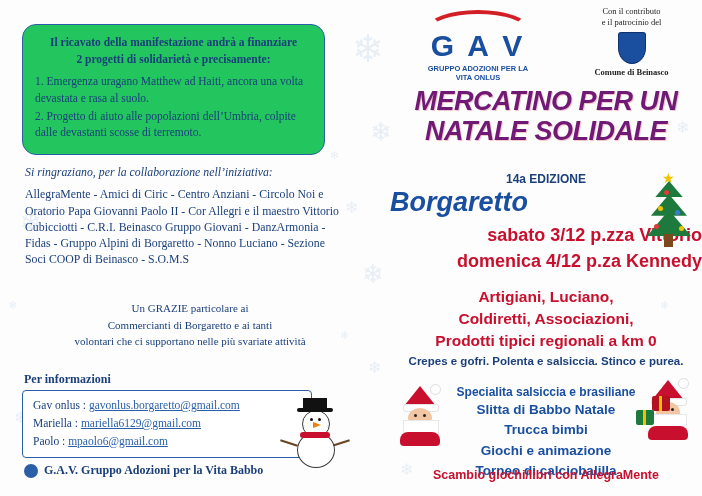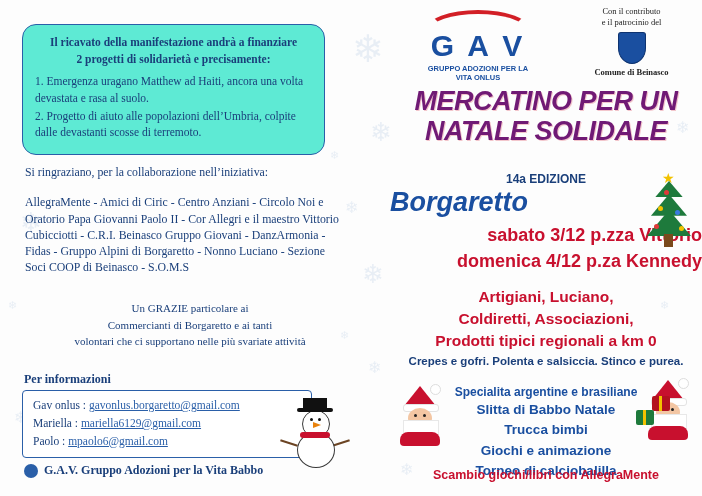--- a/index.html
+++ b/index.html
@@ -43,21 +43,21 @@
     height: 496px;
   }
 
   .box-note {
     position: absolute;
     left: 22px;
     top: 24px;
     width: 303px;
     border: 1.5px solid #2a5fa8;
     border-radius: 14px;
-    background: #5eead4;
+    background: #22c55e;
     padding: 9px 12px 11px 12px;
     box-sizing: border-box;
   }
   .box-note .note-title {
     color: #1a3f7a;
     font-size: 11.5px;
     font-weight: bold;
     text-align: center;
     line-height: 1.45;
   }
@@ -72,21 +72,22 @@
   .thanks {
     position: absolute;
     left: 25px;
     top: 164px;
     width: 320px;
     color: #1a3f7a;
     font-size: 11.8px;
     line-height: 1.38;
   }
   .thanks .thanks-head {
-    margin-bottom: 14px;
+    font-style: italic;
+    margin-bottom: 6px;
   }
 
   .grazie {
     position: absolute;
     left: 30px;
     top: 300px;
     width: 320px;
     text-align: center;
     color: #1a3f7a;
     font-size: 11px;
@@ -610,21 +611,21 @@
       <span class="bauble" style="background:#f2c200; left:37px; top:50px;"></span>
     </div>
 
     <div class="cats">
       <div>Artigiani, Luciano,</div>
       <div>Coldiretti, Associazioni,</div>
       <div>Prodotti tipici regionali a km 0</div>
     </div>
 
     <div class="food">Crepes e gofri. Polenta e salsiccia. Stinco e purea.</div>
-    <div class="specials">Specialita argentine e brasiliane</div>
+    <div class="specials">Specialita salsiccia e brasiliane</div>
 
     <div class="kids" style="top:400px;">
       <div>Slitta di Babbo Natale</div>
       <div>Trucca bimbi</div>
       <div>Giochi e animazione</div>
       <div>Torneo di calciobalilla</div>
     </div>
 
     <div class="swap">Scambio giochi/libri con AllegraMente</div>
 

